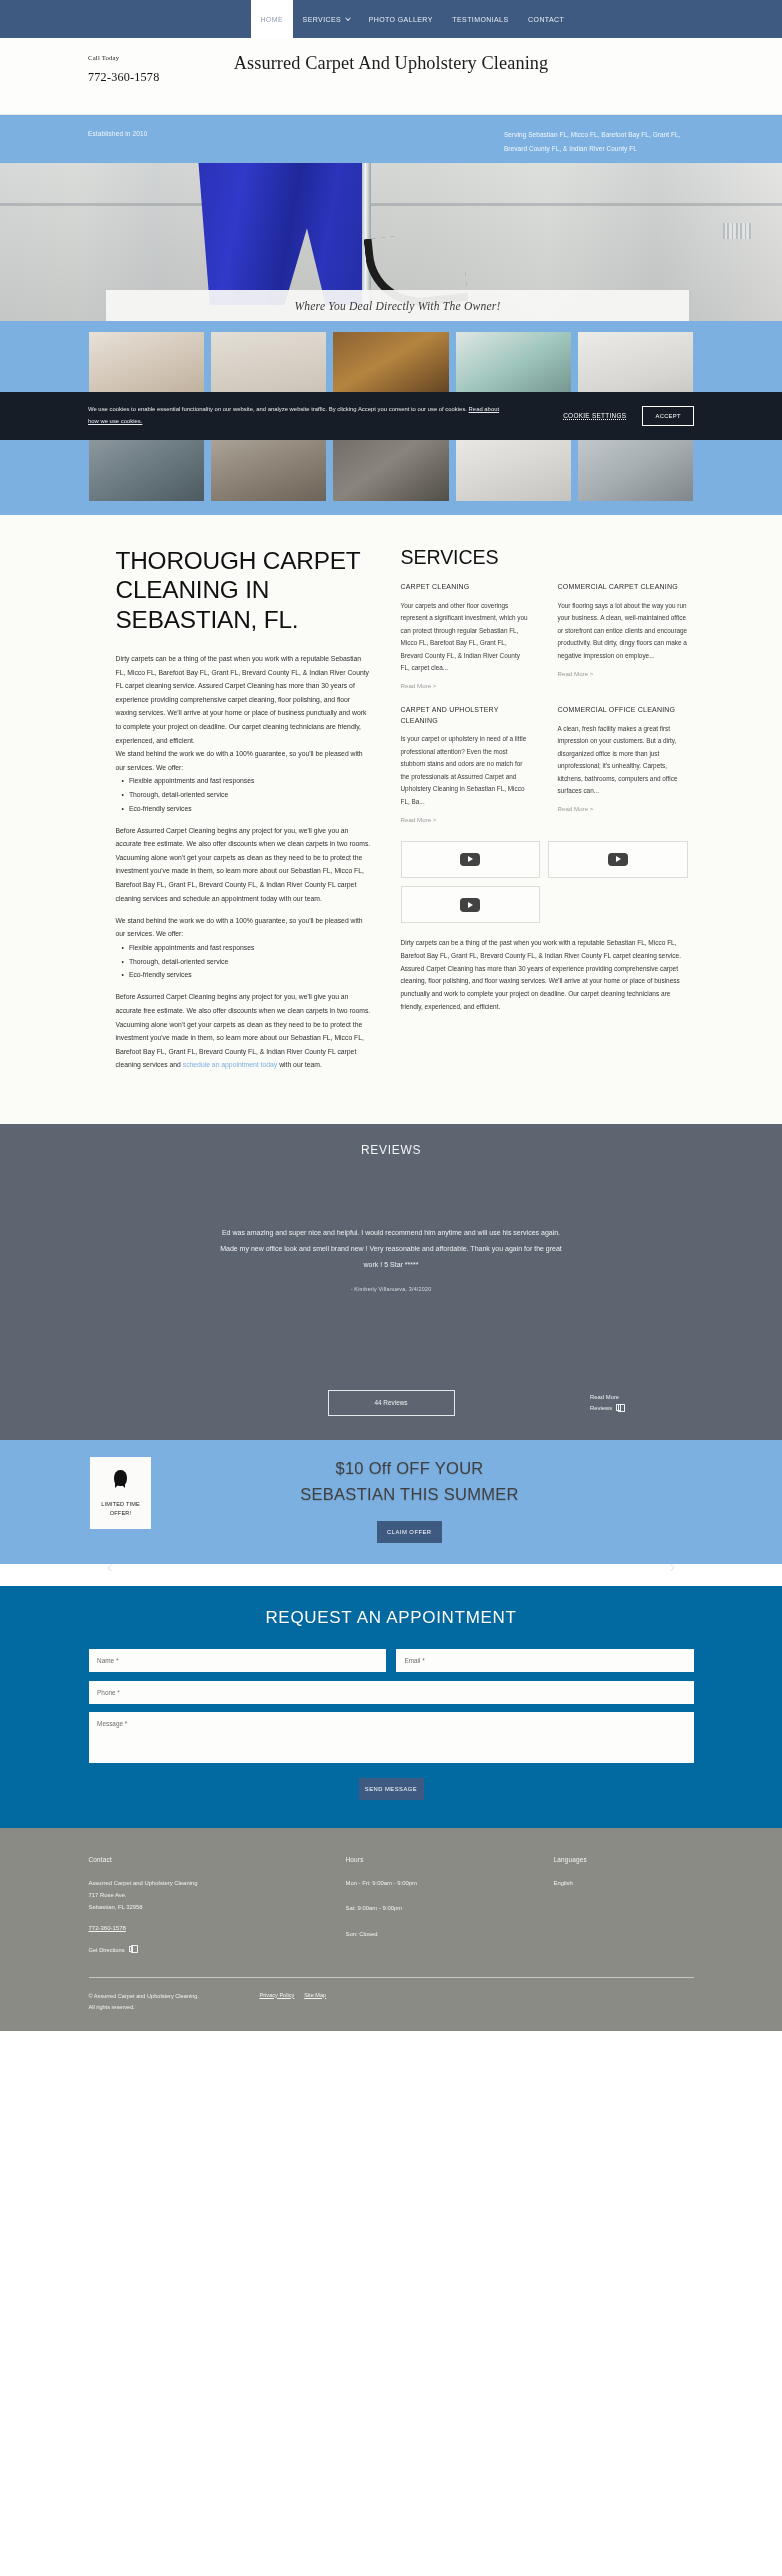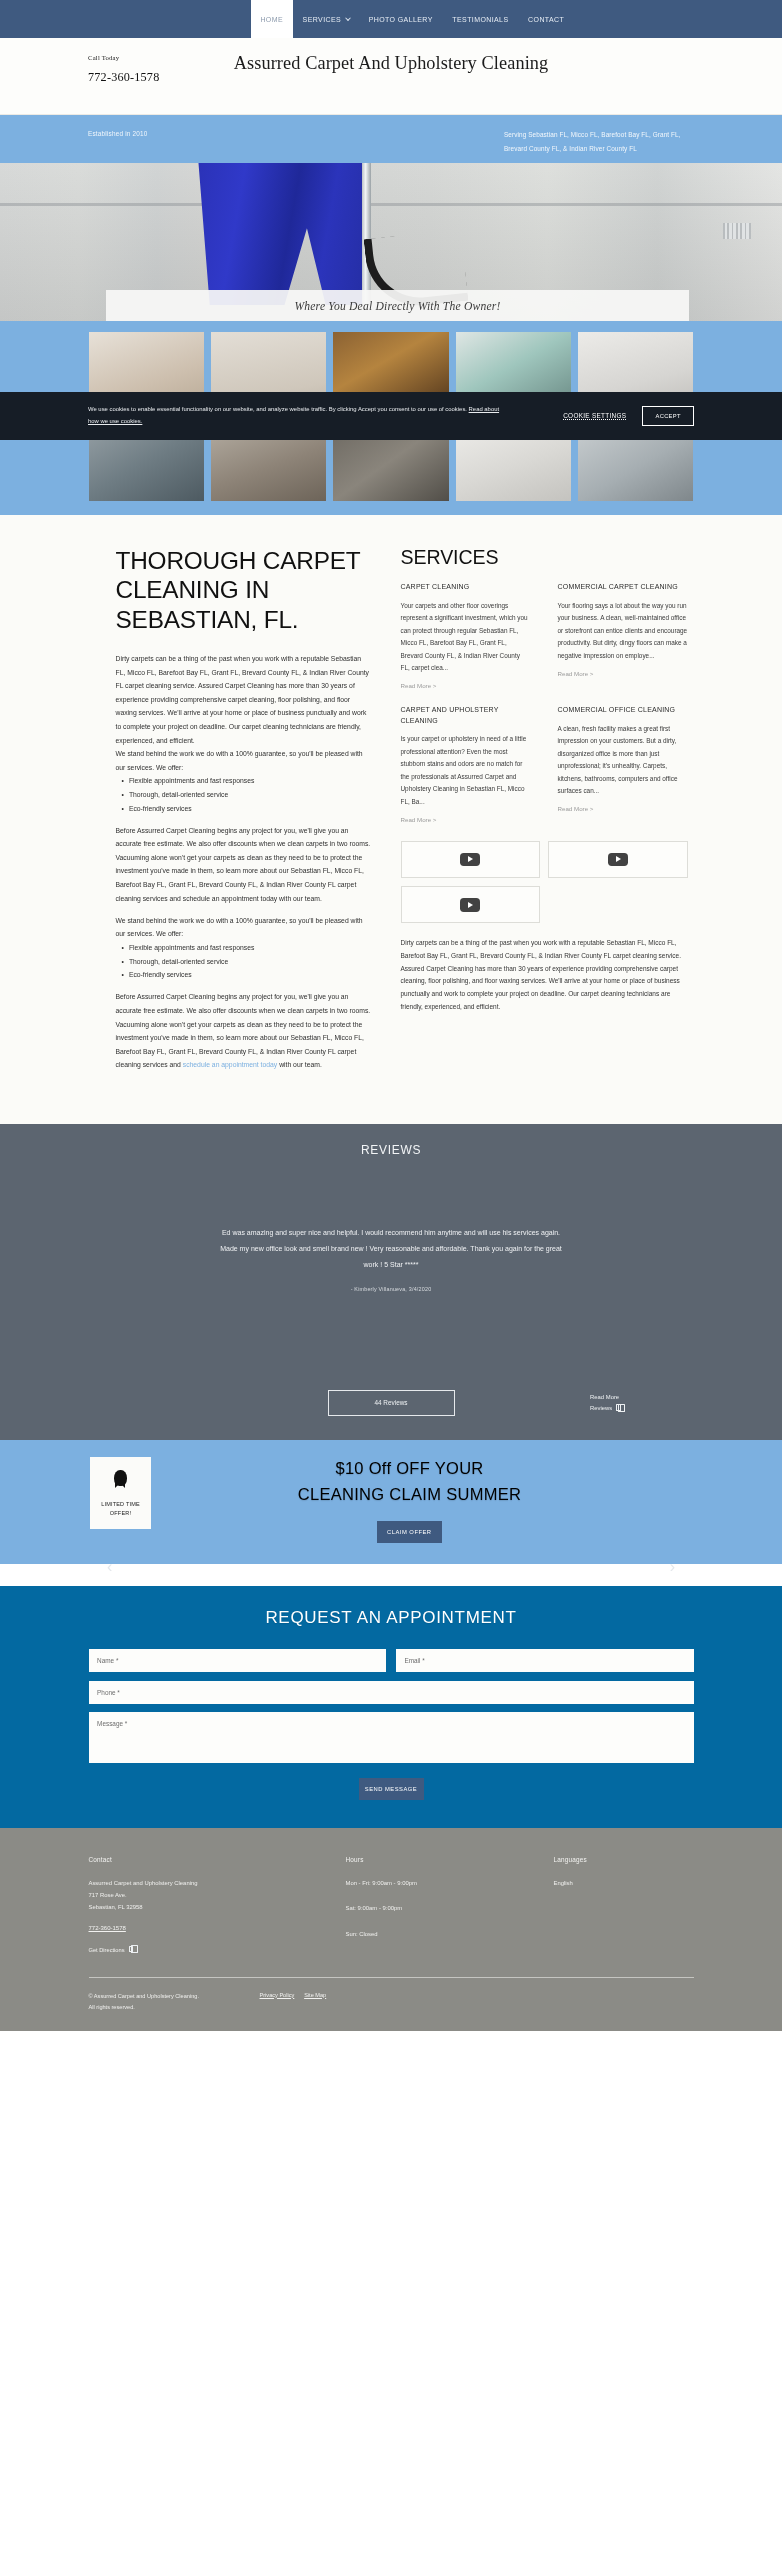--- a/index.html
+++ b/index.html
@@ -473,21 +473,21 @@
   }
   .badge-text {
     font-size: 5.5px;
     color: #1a1a1a;
     text-align: center;
     line-height: 1.75;
     letter-spacing: 0.2px;
   }
   .offer-title {
     text-align: center;
-    color: #000000;
+    color: #404040;
     font-size: 16.5px;
     line-height: 1.55;
     letter-spacing: 0.3px;
     margin-left: 37px;
     text-shadow: 0 0.6px 1.2px rgba(0,0,0,.12);
   }
   .claim-btn {
     display: block;
     margin: 13.4px auto 0 auto;
     margin-left: auto;
@@ -788,21 +788,21 @@
 <div class="offer">
   <div class="offer-badge">
     <div class="ribbon"></div>
     <div class="badge-text">
       <span>LIMITED TIME</span><br>
       <span>OFFER!</span>
     </div>
   </div>
   <div class="offer-title">
     <span>$10 Off OFF YOUR</span><br>
-    <span>CLEANING CLAIM SUMMER</span>
+    <span>SEBASTIAN THIS SUMMER</span>
   </div>
   <button class="claim-btn">CLAIM OFFER</button>
 </div>
 
 <div class="white-gap"></div>
 
 <div class="appt">
   <div class="appt-title">REQUEST AN APPOINTMENT</div>
   <div class="appt-form">
     <div class="row2">

